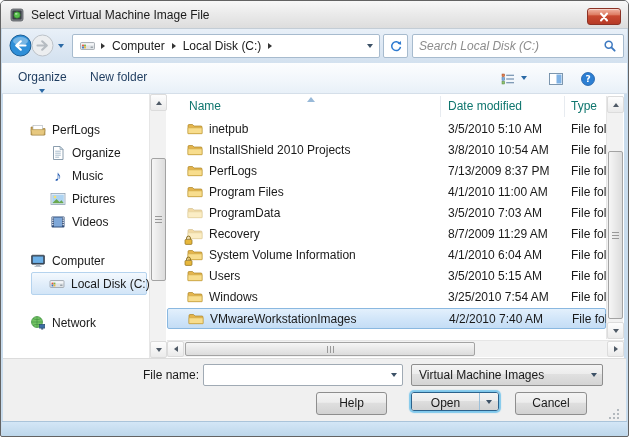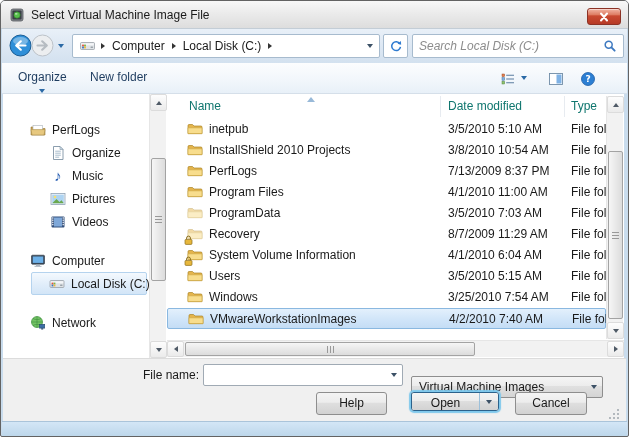--- a/index.html
+++ b/index.html
@@ -133,21 +133,21 @@
     display: flex; align-items: center; justify-content: center; }
   
   .footer { position: absolute; left: 2px; right: 2px; top: 357px; height: 63px; background: #f0f0f0; border-top: 1px solid #dcdcdc; }
   .fn-label { position: absolute; left: 118px; top: 9px; width: 78px; text-align: right; }
   .combo { position: absolute; height: 22px; border-radius: 2px; display: flex; align-items: center; }
   .c-filename { left: 200px; top: 5px; width: 200px; background: #fff; border: 1px solid #a0aab4; }
   .c-filename input { flex: 1; border: none; outline: none; height: 18px; padding-left: 5px; min-width: 0;
     font-family: "Liberation Sans", sans-serif; font-size: 12px; background: transparent; }
   .c-arrow { width: 16px; display: flex; align-items: center; justify-content: center; align-self: stretch; }
   .c-filetype { left: 408px; top: 5px; width: 192px; border: 1px solid #8e8e8e;
-    background: linear-gradient(180deg,#f5f5f5 0%,#ececec 45%,#e0e0e0 46%,#d4d4d4 100%); padding-left: 7px; margin-top: 12px; }
+    background: linear-gradient(180deg,#f5f5f5 0%,#ececec 45%,#e0e0e0 46%,#d4d4d4 100%); padding-left: 7px; }
   .c-filetype .label { flex: 1; white-space: nowrap; overflow: hidden; }
   .btn { position: absolute; top: 33px; height: 23px; line-height: 21px; text-align: center;
     border: 1px solid #8e8e8e; border-radius: 3px;
     background: linear-gradient(180deg,#f4f4f4 0%,#ececec 45%,#dfdfdf 46%,#d2d2d2 100%); }
   .b-help { left: 313px; width: 71px; }
   .b-cancel { left: 512px; width: 72px; }
   .open-group { position: absolute; left: 408px; top: 33px; width: 88px; height: 19px;
     border: 1px solid #2c628b; border-radius: 3px; display: flex; overflow: hidden;
     box-shadow: 0 0 1px 2px #7fc8ec; }
   .open-main { flex: 1; text-align: center; line-height: 21px;

